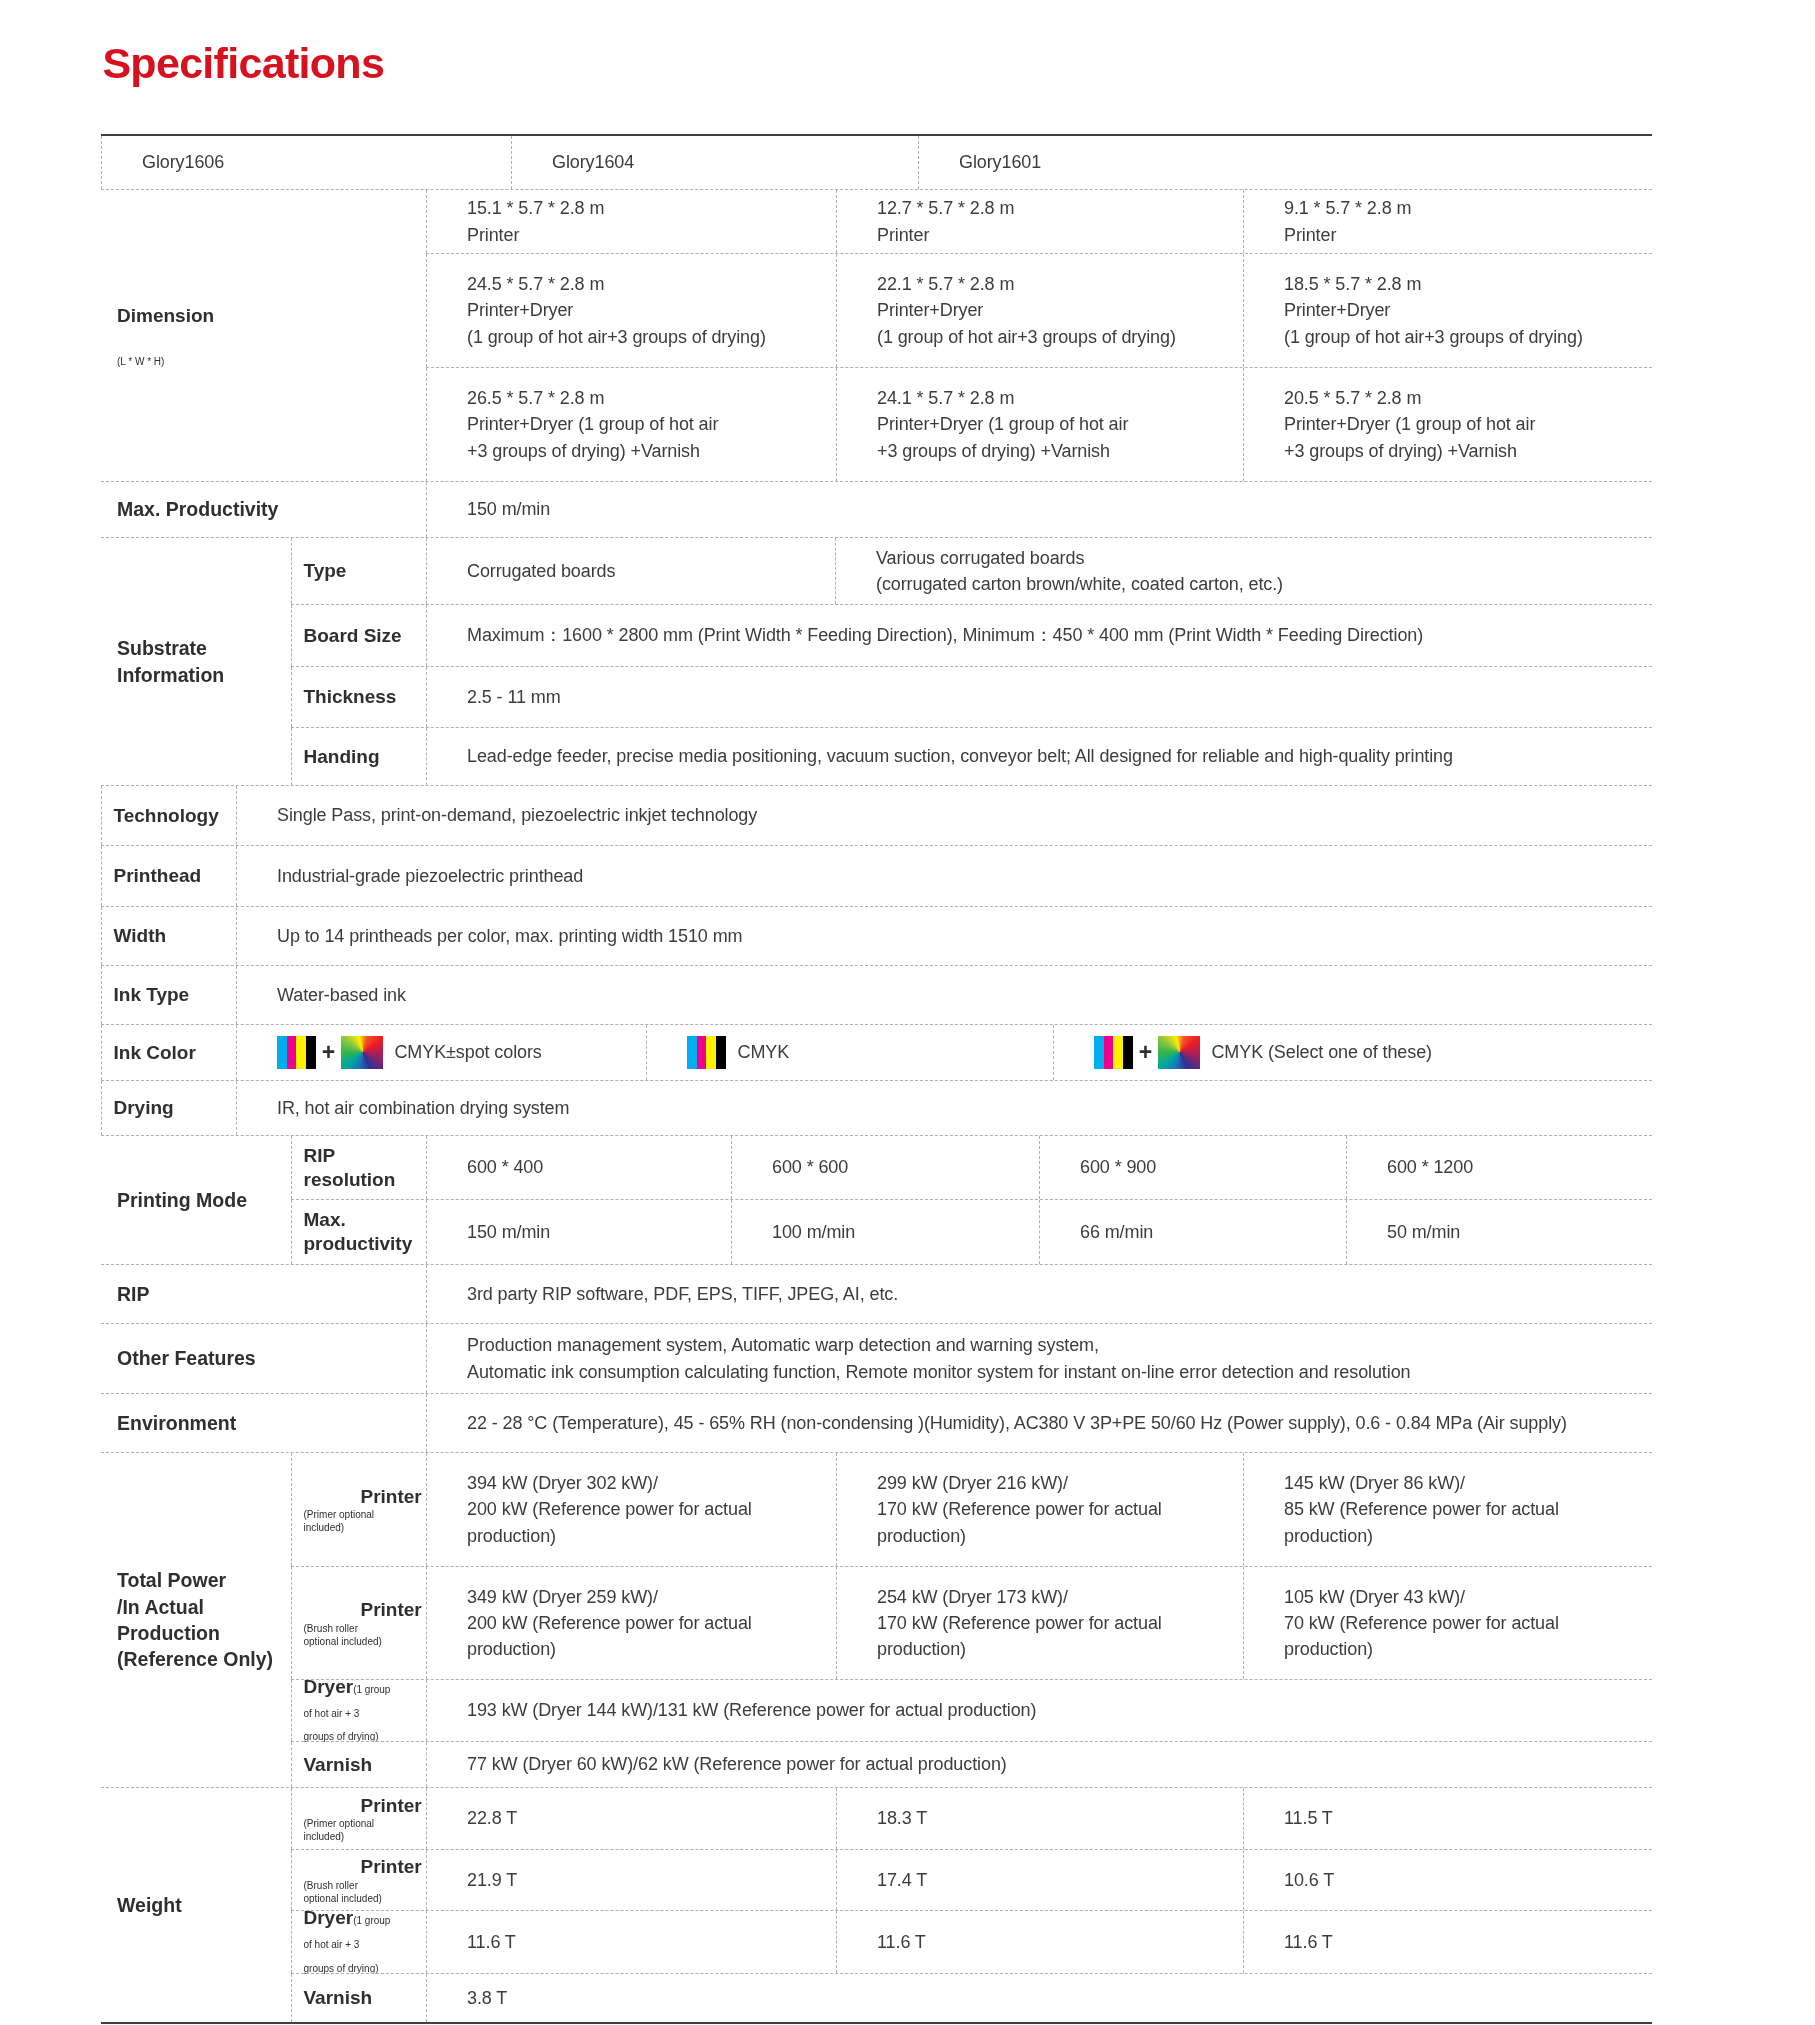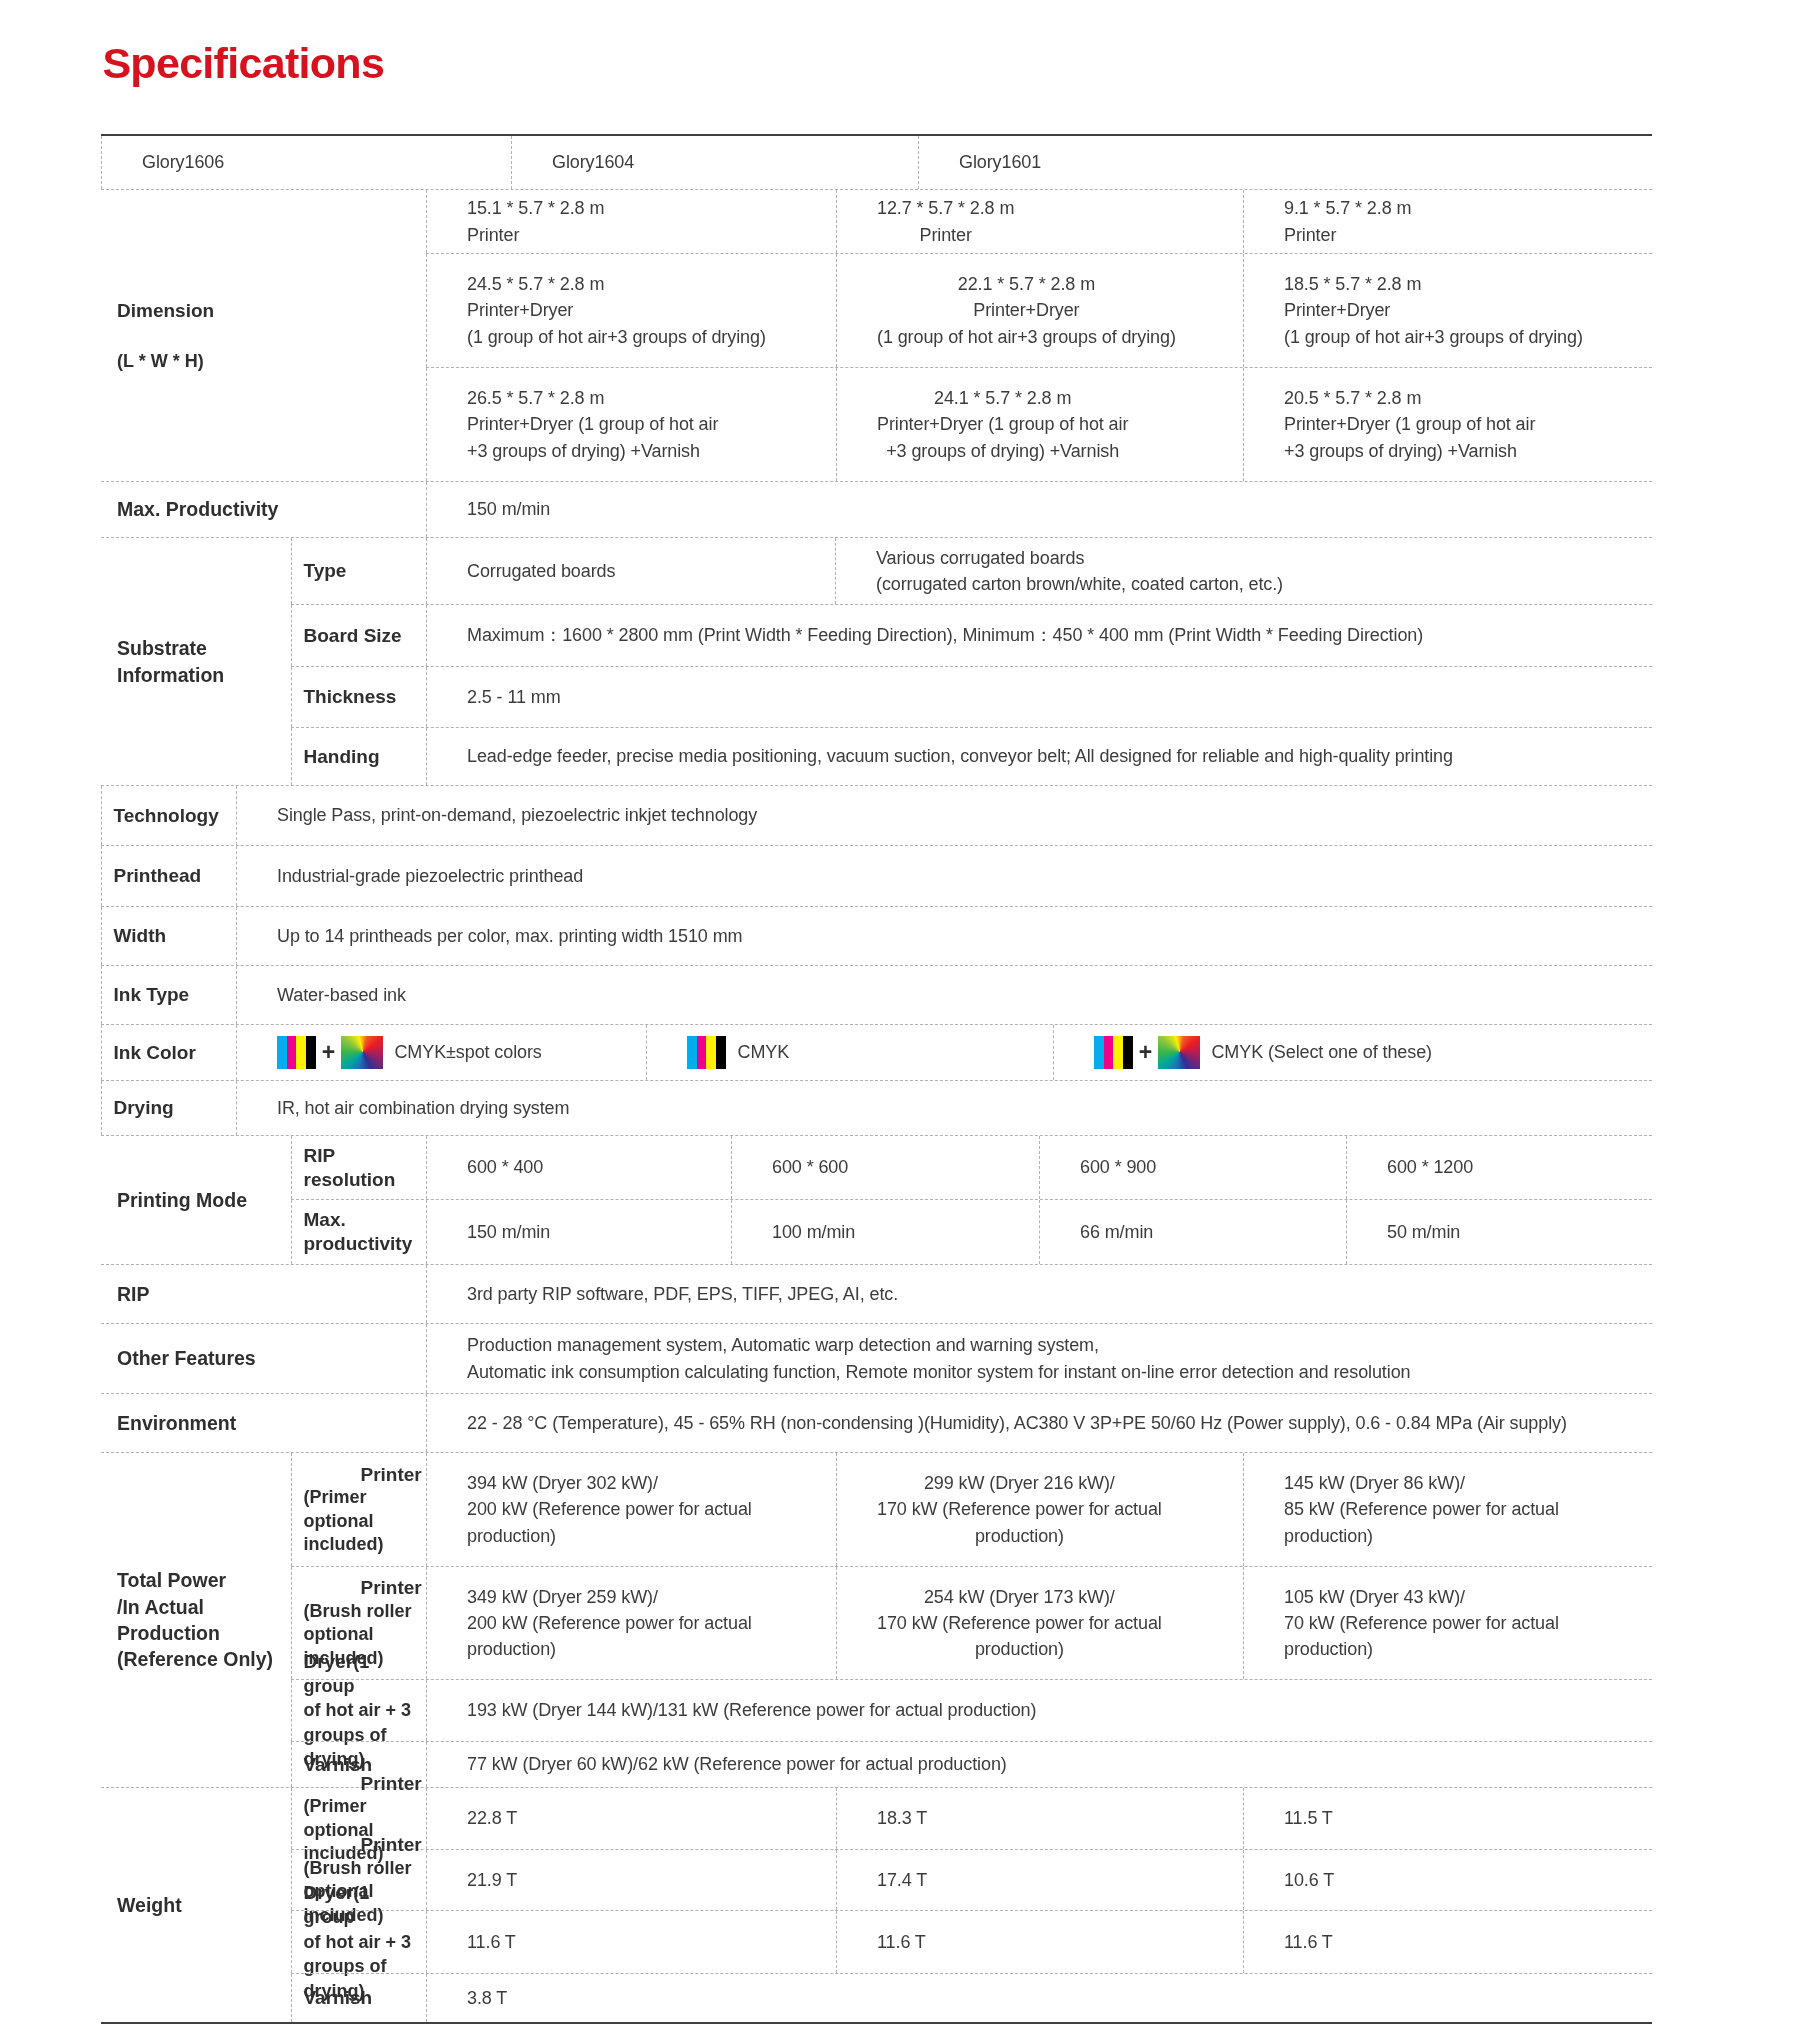--- a/index.html
+++ b/index.html
@@ -37,29 +37,29 @@
     border-left: 0.7px dashed #b1b1b1;
     font-weight: 700; font-size: 19px; color: #2f2f2f; line-height: 1.25;
   }
   .sl > div { width: 100%; }
   .v {
     border-left: 0.7px dashed #b1b1b1;
     padding-left: 40px; padding-right: 13px;
     font-size: 18px; line-height: 1.45; letter-spacing: -0.1px;
     white-space: pre-line;
   }
-  .wa { flex: 0 0 410px; } .wb { flex: 0 0 407px; text-align: center; } .wc { flex: 1; }
+  .wa { flex: 0 0 410px; } .wb { flex: 0 0 407px; } .wc { flex: 1; }
   .span2 { flex: 0 0 817px; }
   .full { flex: 1; }
   .pm1 { flex: 0 0 305px; } .pm2 { flex: 0 0 308px; }
   .pm3 { flex: 0 0 307px; } .pm4 { flex: 1; }
   .big { font-weight: 700; font-size: 19px; color: #2f2f2f; }
   .block { display: block; text-align: right; }
   .note {
-    display: block; font-weight: 700; font-size: 18px;
+    display: block; font-weight: 400; font-size: 10px;
     color: #2f2f2f; white-space: pre-line; line-height: 1.3;
   }
   .note.inline { display: inline; }
   .ink { white-space: normal; }
   .bars {
     width: 39px; height: 33px; flex: 0 0 39px;
     background: linear-gradient(90deg,
       #00adee 0 25%, #ec008c 25% 50%, #fff100 50% 75%, #000000 75% 100%);
   }
   .plus { font-size: 23px; font-weight: 700; color: #2f2f2f; margin: 0 5.8px; }

